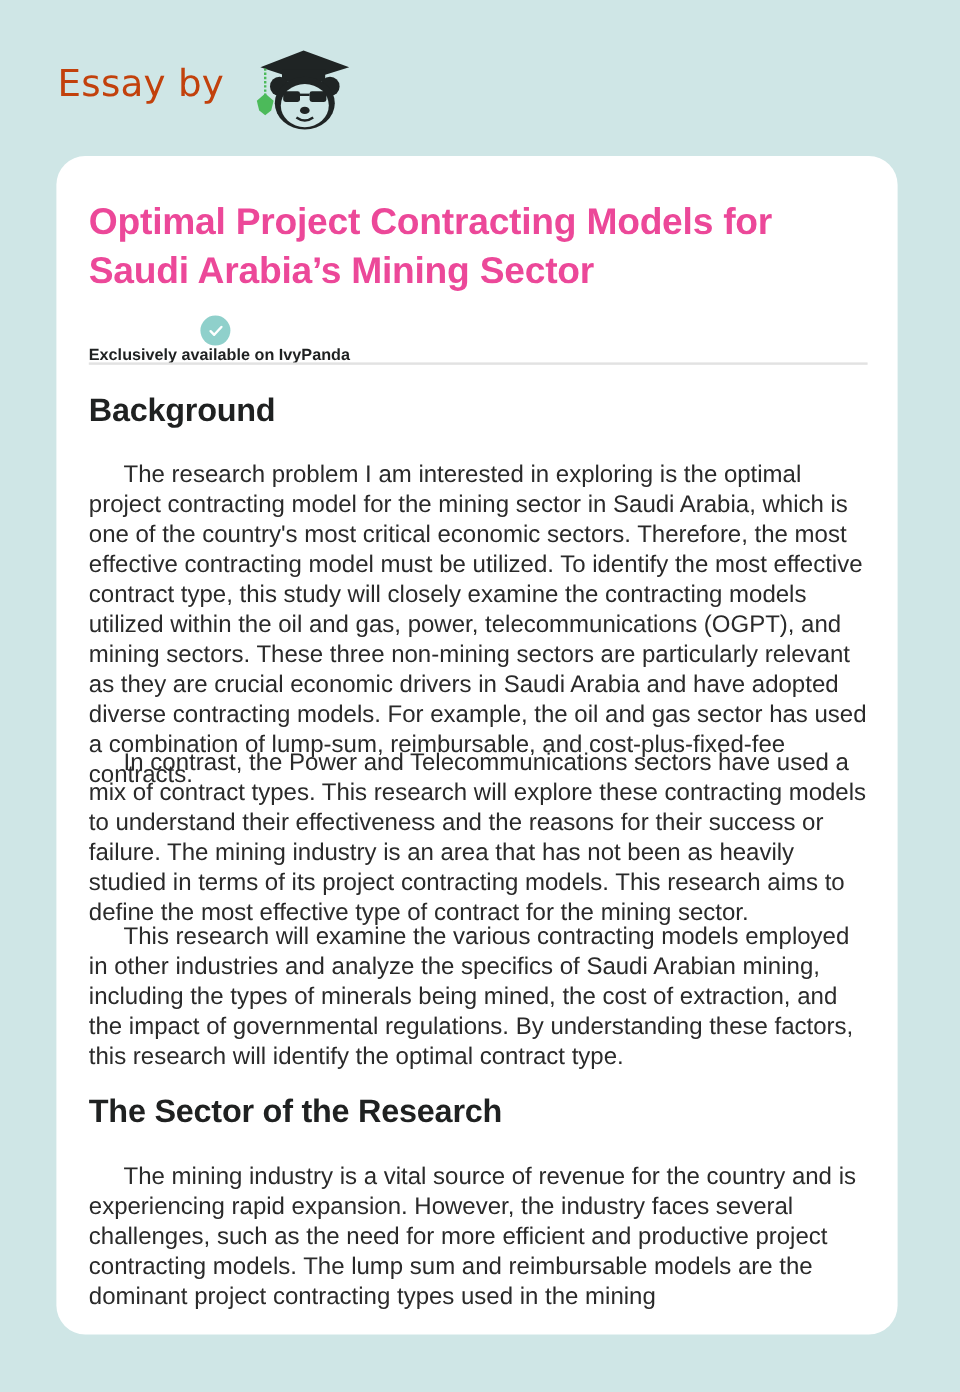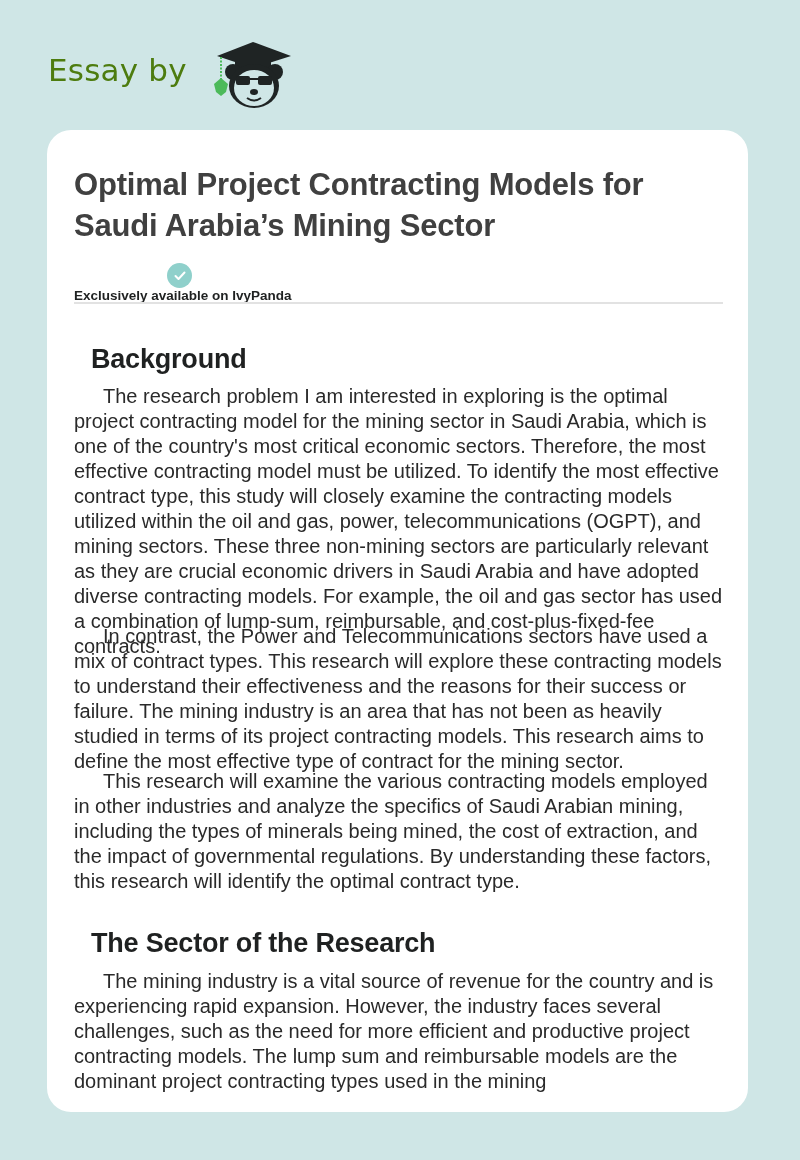--- a/index.html
+++ b/index.html
@@ -10,57 +10,57 @@
     color: #222;
     position: relative;
     overflow: hidden;
   }
   .header {
     position: absolute; left: 48px; top: 34px;
     height: 80px; display: flex; align-items: center;
   }
   .essay-by {
     font-family: "DejaVu Sans", sans-serif;
-    font-size: 31px; color: #4d7c0f; letter-spacing: 0.2px;
+    font-size: 31px; color: #c2410c; letter-spacing: 0.2px;
     margin-right: 20px; margin-top: -8px;
   }
   .logo-icon { width: 90px; height: 76px; margin-right: 6px; }
   .brand {
     font-family: "DejaVu Serif", serif; font-weight: bold;
     font-size: 29px; color: #1f2424; margin-top: -2px; letter-spacing: -0.3px;
   }
   .brand sup { font-size: 14px; vertical-align: 12px; margin-left: 1px; }
 
   .card {
     position: absolute; left: 47px; top: 130px;
     width: 701px; height: 982px;
     background: #fff; border-radius: 24px;
     overflow: hidden;
   }
   .title {
     position: absolute; left: 27px; top: 34px; width: 660px;
-    margin: 0; font-size: 31px; font-weight: bold; line-height: 41px; color: #404040;
+    margin: 0; font-size: 31px; font-weight: bold; line-height: 41px; color: #ec4899;
     letter-spacing: -0.2px;
   }
   .exclusive {
     position: absolute; left: 27px; top: 133px;
     display: flex; align-items: center; flex-direction: column;
   }
   .check {
     width: 25px; height: 25px; border-radius: 50%;
     background: #8fd0cb; display: flex; align-items: center; justify-content: center;
     margin-right: 6px;
   }
   .exclusive-text { font-size: 13.5px; font-weight: bold; color: #1f2121; }
   .divider {
     position: absolute; left: 27px; top: 172px; width: 649px; height: 2px;
     background: #e2e2e2;
   }
   .h2 {
-    position: absolute; left: 27px; margin: 17px;
+    position: absolute; left: 27px; margin: 0;
     font-size: 27px; font-weight: bold; color: #1f2121; letter-spacing: -0.2px;
   }
   .para {
     position: absolute; left: 27px; width: 650px; margin: 0;
     font-size: 20px; line-height: 25px; color: #2a2a2a;
     text-indent: 29px;
   }
 </style>
 </head>
 <body>

